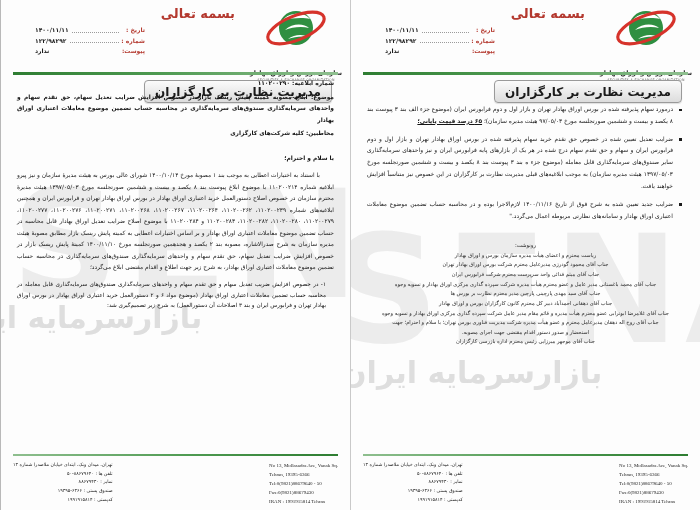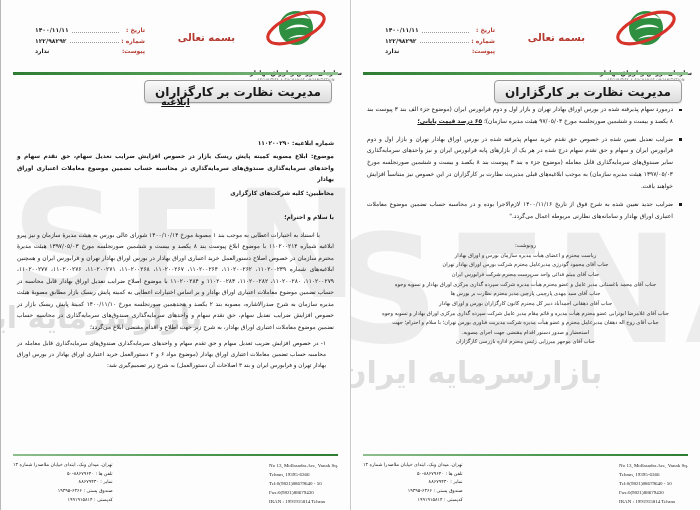--- a/index.html
+++ b/index.html
@@ -39,22 +39,22 @@
   .logo-mark{position:relative;width:74px;height:44px;margin:0 auto;}
   .logo-org{
     font-size:6.4px;color:#2b2b2b;font-weight:bold;margin-top:19px;
     letter-spacing:.1px;white-space:nowrap;
   }
   .logo-en{
     font-size:3.3px;color:#6a6a6a;letter-spacing:.25px;
     white-space:nowrap;margin-top:.5px;
   }
   .besmeh{
-    position:absolute;top:32px;right:115px;
-    font-size:10px;color:#b4392f;font-weight:bold;letter-spacing:.5px;
+    position:absolute;top:6px;right:115px;
+    font-size:13px;color:#b4392f;font-weight:bold;letter-spacing:.5px;
   }
   .meta{position:absolute;top:26px;right:205px;width:110px;font-size:6px;}
   .meta-row{display:flex;align-items:center;margin-bottom:3.5px;white-space:nowrap;}
   .meta-lbl{color:#b4392f;font-weight:bold;width:23px;text-align:right;}
   .meta-dots{flex:1;border-bottom:1px dotted #9b9b9b;margin:0 3px;height:5px;}
   .meta-val{color:#1c1c1c;font-weight:bold;}
   .rule{
     position:absolute;left:12px;right:12px;top:72px;height:3px;
     background:linear-gradient(90deg,#2e7d32 0%,#4e9a51 45%,#8fbf8f 100%);
   }
@@ -255,21 +255,20 @@
             <span class="meta-dots" style="border:0;"></span>
             <span class="meta-val">ندارد</span>
           </div>
         </div>
 
         <div class="rule"></div>
         <div class="dept">مدیریت نظارت بر کارگزاران</div>
       </div>
 
       <div class="body">
-        <div class="doc-title">ابلاغیه</div>
 
         <div class="kv">
           <span>شماره ابلاغیه:</span>
           <span class="v">۱۱۰۲۰۰۲۹۰</span>
         </div>
 
         <div class="subject">
           <span>موضوع:</span>
           <span>ابلاغ مصوبه کمیته پایش ریسک بازار در خصوص افزایش ضرایب تعدیل سهام، حق تقدم سهام و واحدهای سرمایه‌گذاری صندوق‌های سرمایه‌گذاری در محاسبه حساب تضمین موضوع معاملات اعتباری اوراق بهادار</span>
         </div>

